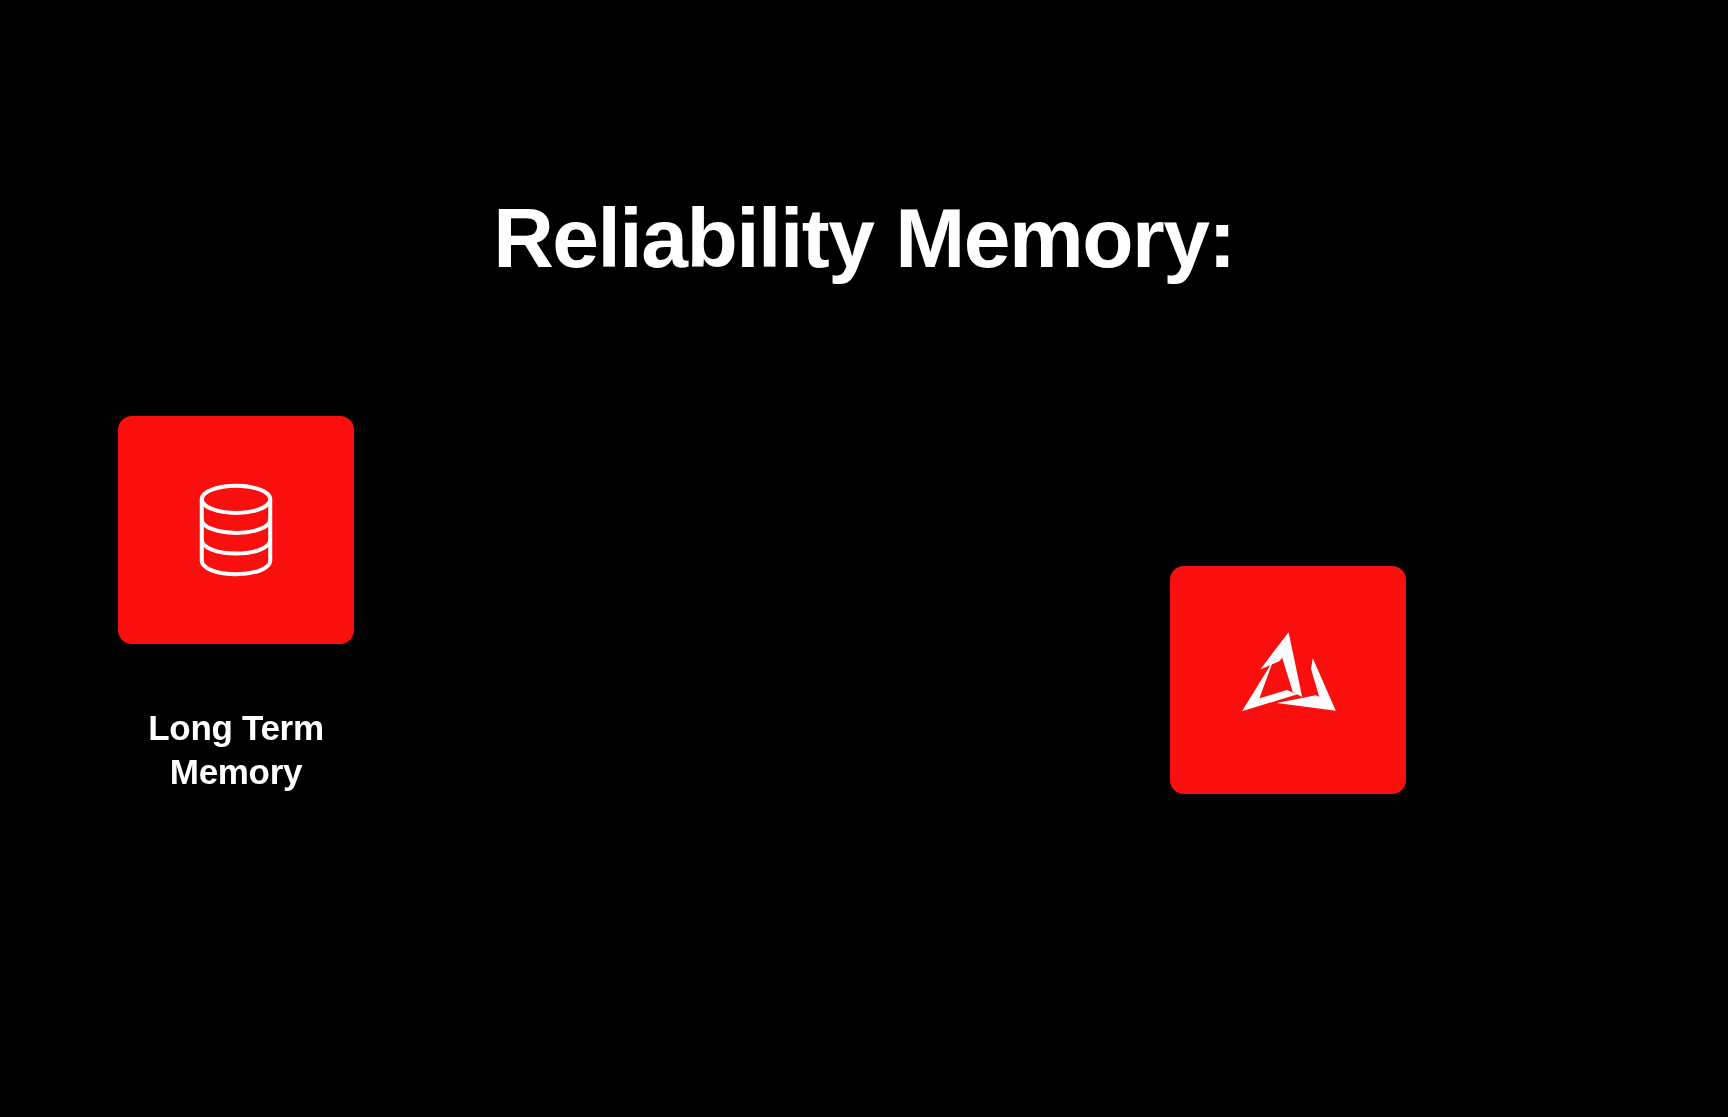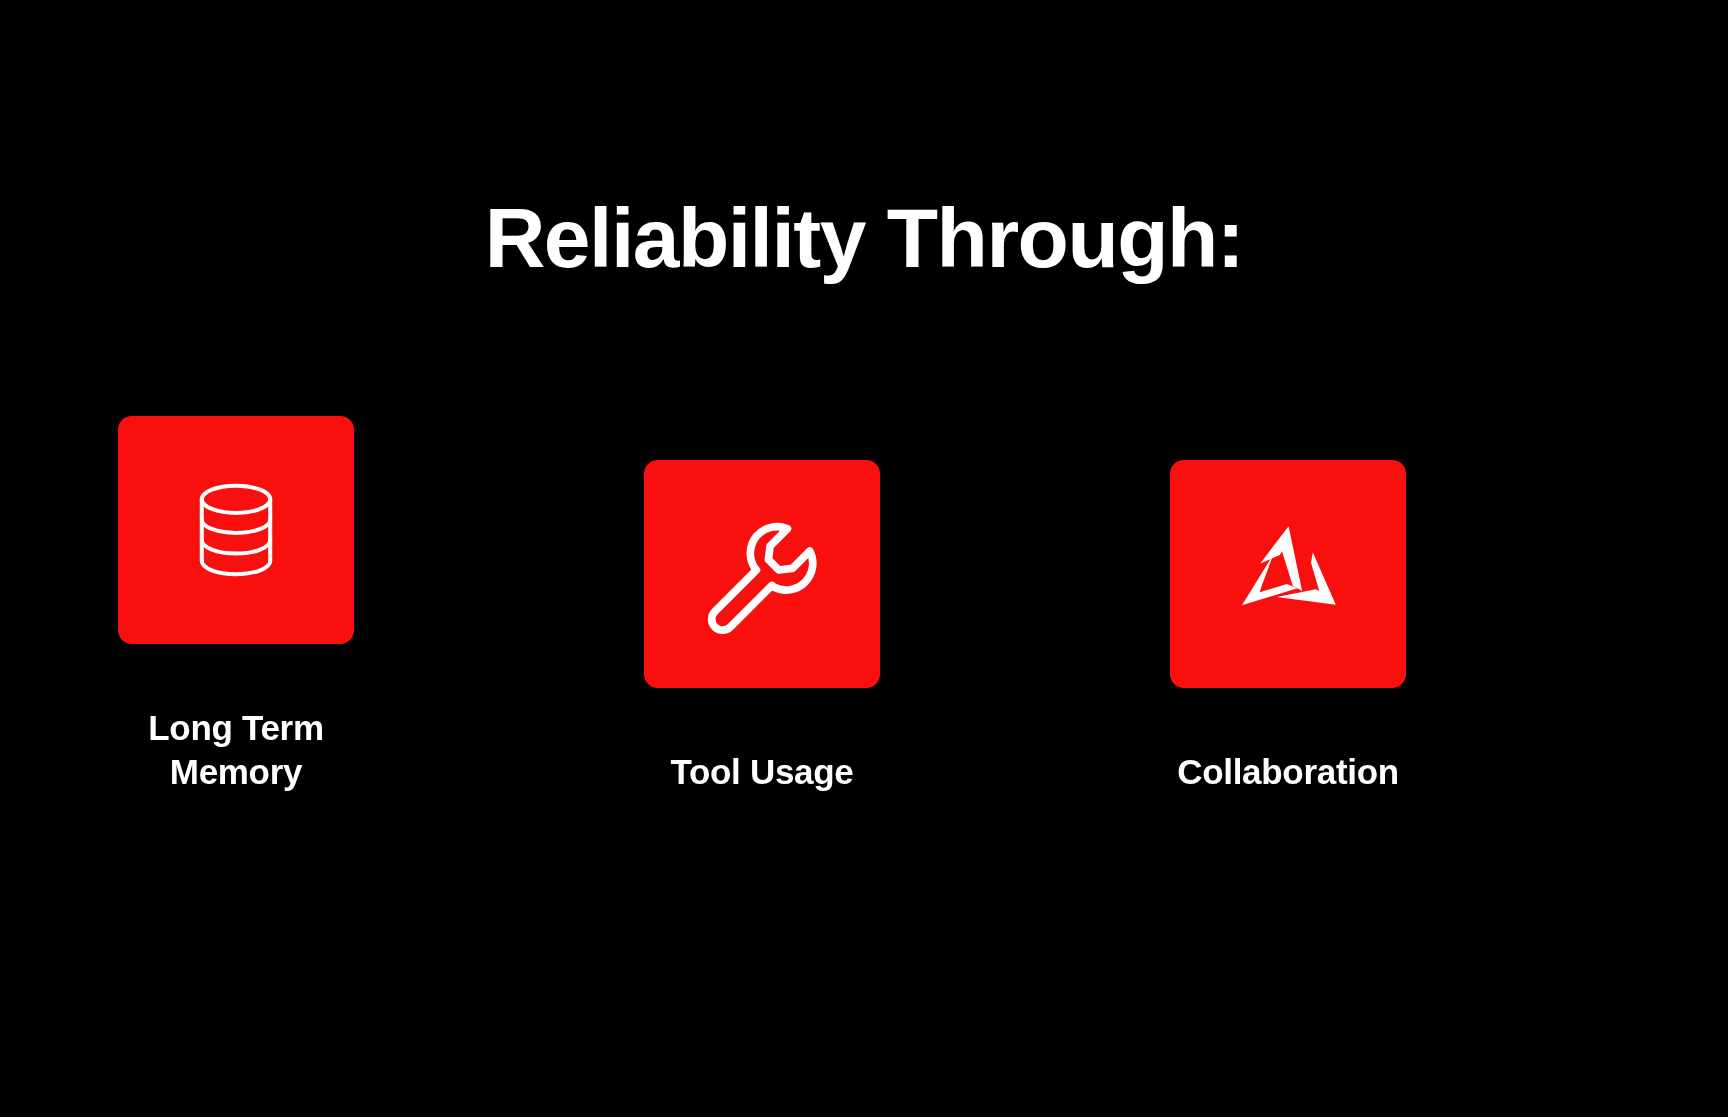--- a/index.html
+++ b/index.html
@@ -61,75 +61,52 @@
     text-align:center;
     letter-spacing:-0.3px;
     white-space:pre-line;
   }
 </style>
 </head>
 <body>
 
 <div class="slide">
 
-  <div class="slide-title">Reliability Through:</div>
+  <div class="slide-title">Reliability Memory:</div>
 
   <div class="cards-row">
 
     <div class="card">
       <div class="card-tile">
         <span>
           <svg width="118" height="118" viewBox="0 0 100 100" fill="none" stroke="#ffffff" stroke-width="3.4" stroke-linecap="round" stroke-linejoin="round">
             <ellipse cx="50" cy="24" rx="29" ry="11.5"></ellipse>
             <path d="M21 24 L21 76"></path>
             <path d="M79 24 L79 76"></path>
             <path d="M21 76 A29 11.5 0 0 0 79 76"></path>
             <path d="M21 41 A29 11.5 0 0 0 79 41"></path>
             <path d="M21 58.5 A29 11.5 0 0 0 79 58.5"></path>
           </svg>
         </span>
       </div>
       <div class="card-label">Long Term
 Memory</div>
     </div>
 
-    <div class="card">
-      <div class="card-tile">
-        <span>
-          <svg width="124" height="124" viewBox="0 0 100 100" fill="none" stroke="#ffffff" stroke-width="6.2" stroke-linecap="round" stroke-linejoin="round">
-            <path d="M70.5 13.5
-                     L56.5 27.5
-                     L55.2 38.4
-                     L63.6 46.8
-                     L74.5 45.5
-                     L88.5 31.5
-                     A21.5 21.5 0 0 1 59.5 60.5
-                     L58.0 59.2
-                     L24.5 92.7
-                     A8.8 8.8 0 0 1 12.0 80.2
-                     L45.5 46.7
-                     L44.2 45.2
-                     A21.5 21.5 0 0 1 70.5 13.5 Z"></path>
-          </svg>
-        </span>
-      </div>
-      <div class="card-label">Tool Usage</div>
-    </div>
 
     <div class="card">
       <div class="card-tile">
         <span>
           <svg width="118" height="118" viewBox="0 0 100 100" fill="#ffffff" stroke="none">
 
             <path d="M50.5 9.5 L62.0 64.5 L54.0 60.0 L45.0 31.0 L43.0 34.0 L26.5 41.0 Z"></path>
 
             <path d="M90.5 76.0 L71.0 31.5 L69.5 40.5 L76.5 64.5 L73.5 63.0 L40.5 69.5 Z"></path>
 
             <path d="M11.0 76.5 L58.0 62.0 L49.0 58.5 L26.0 65.5 L27.0 62.0 L37.5 33.5 Z"></path>
           </svg>
         </span>
       </div>
-      <div class="card-label">Collaboration</div>
     </div>
 
 
   </div>
 </div>
 
 </body></html>

